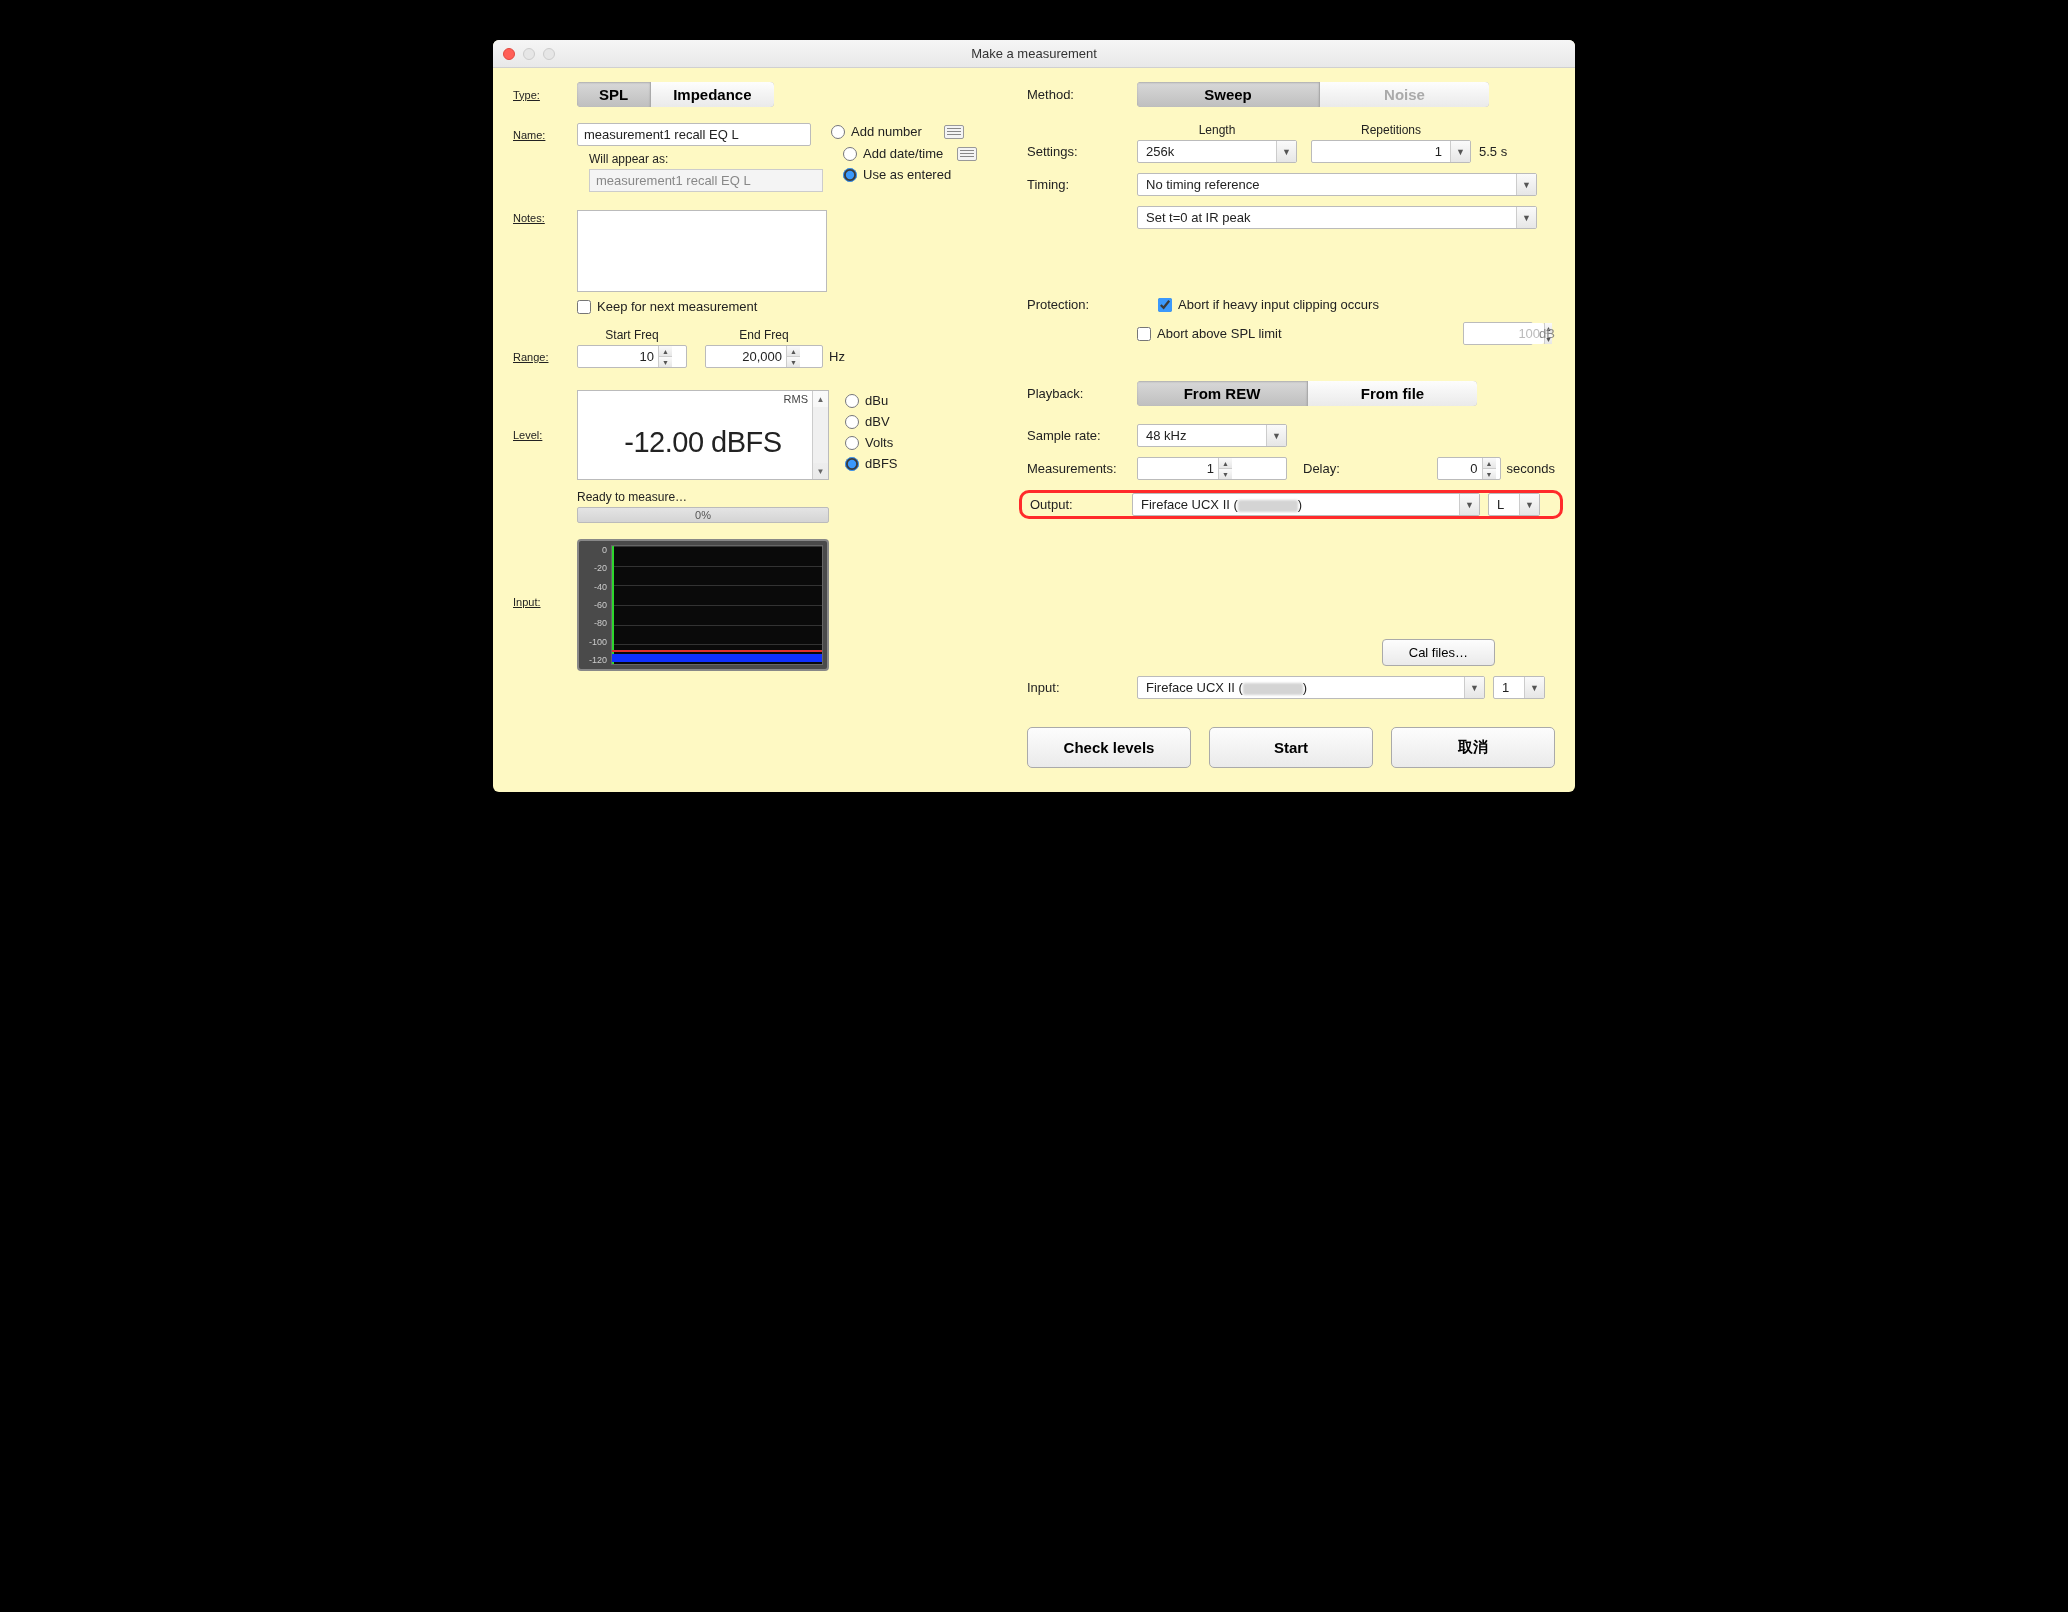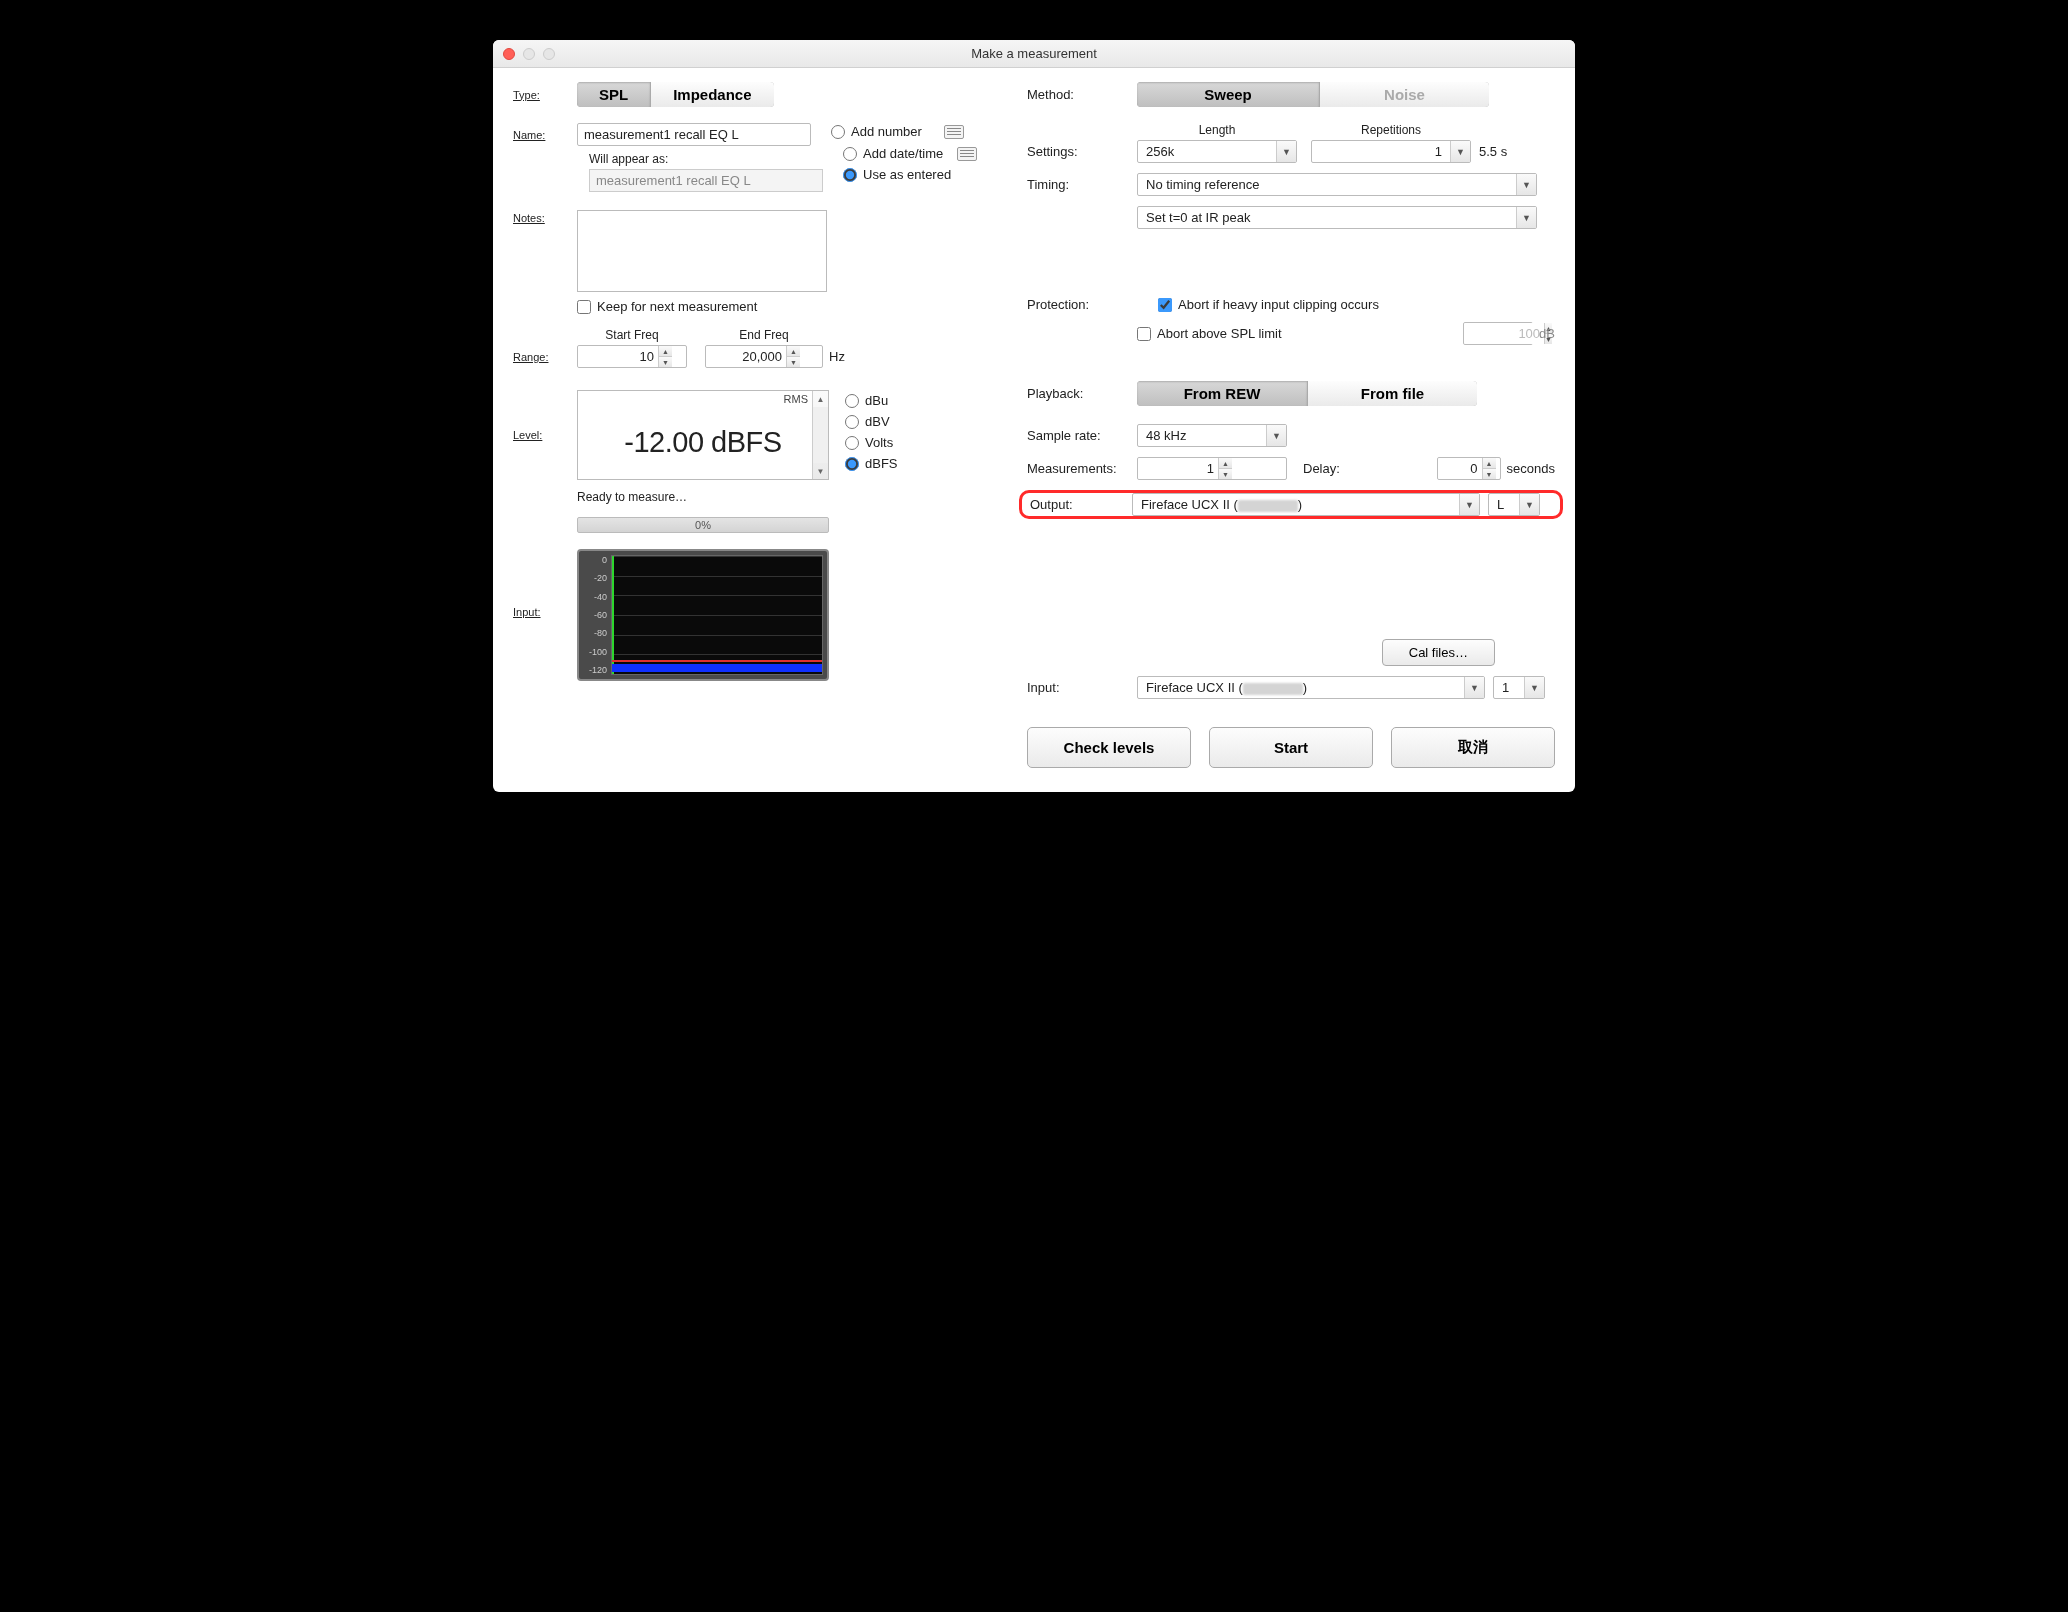--- a/index.html
+++ b/index.html
@@ -9,21 +9,21 @@
   font-size: 13px;
   color: #222;
   display: flex;
   justify-content: center;
   align-items: flex-start;
   padding: 40px 0;
   min-height: 1612px;
 }
 .window {
   width: 1082px;
-  background: #ffffff;
+  background: #fef9c3;
   border-radius: 6px;
   box-shadow: 0 10px 40px rgba(0,0,0,0.6);
   overflow: hidden;
 }
 .titlebar {
   height: 28px;
   background: linear-gradient(#f6f6f6, #e8e8e8);
   border-bottom: 1px solid #d0d0d0;
   display: flex;
   align-items: center;
@@ -332,21 +332,21 @@
           <div class="radio-row">
               <input type="radio" name="unit" checked="" style="">
               <span>dBFS</span>
             </div>
         </div>
       </div>
 
       <div class="row" style="margin-top:10px;">
         <div class="lbl"></div>
         <div>
-          <div style="font-size:12px; margin-bottom:13px;">Ready to measure…</div>
+          <div style="font-size:12px; margin-bottom:3px;">Ready to measure…</div>
           <div class="progress">
               <span>0%</span>
             </div>
         </div>
       </div>
 
       <div class="row row-top" style="margin-top:6px; align-items:center;">
         <div class="lbl">Input:</div>
         <div class="input-graph">
           <div class="graph-ylabels">

